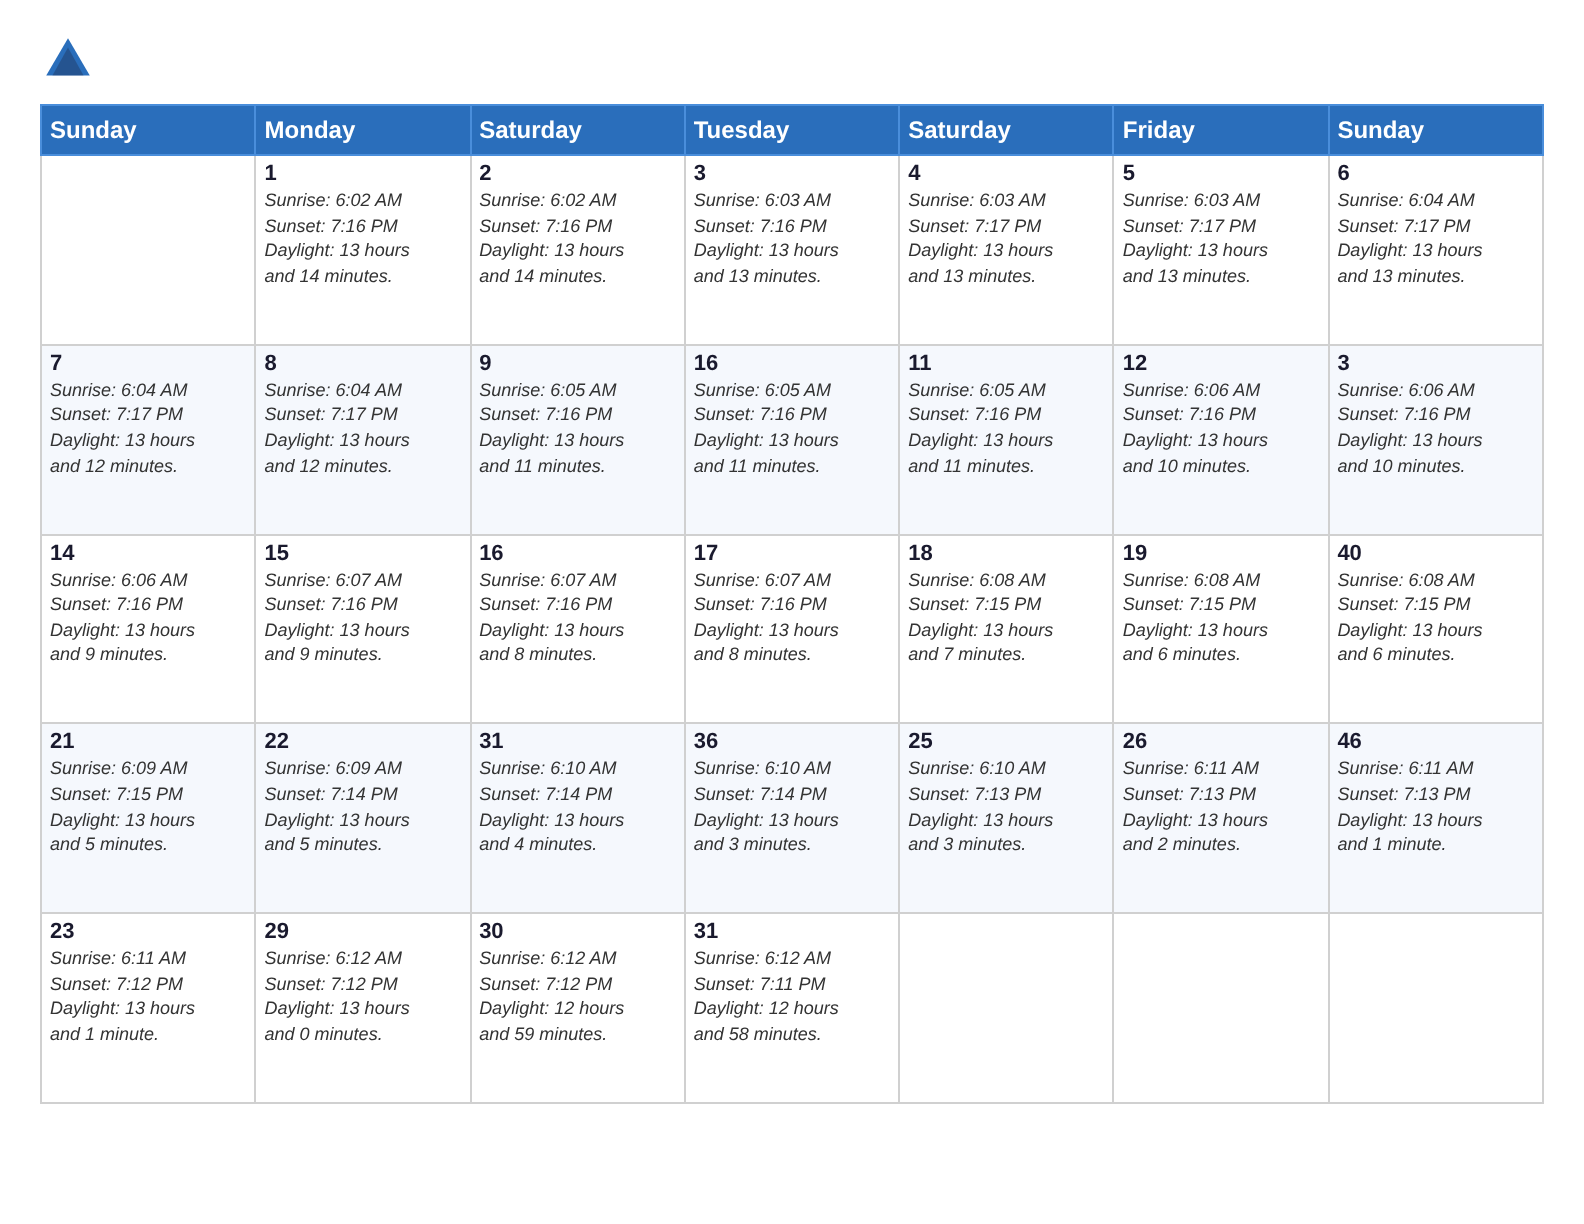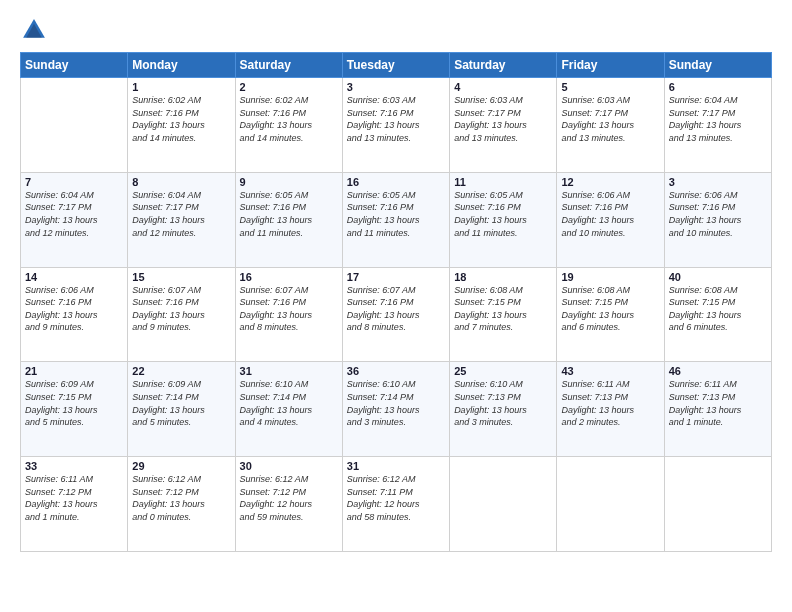--- a/index.html
+++ b/index.html
@@ -315,37 +315,37 @@
 and 3 minutes.</div>
           </td>
           <td>
             <span class="day-number">25</span>
             <div class="day-info" style="white-space: pre-line;">Sunrise: 6:10 AM
 Sunset: 7:13 PM
 Daylight: 13 hours
 and 3 minutes.</div>
           </td>
           <td>
-            <span class="day-number">43</span>
+            <span class="day-number">26</span>
             <div class="day-info" style="white-space: pre-line;">Sunrise: 6:11 AM
 Sunset: 7:13 PM
 Daylight: 13 hours
 and 2 minutes.</div>
           </td>
           <td>
             <span class="day-number">46</span>
             <div class="day-info" style="white-space: pre-line;">Sunrise: 6:11 AM
 Sunset: 7:13 PM
 Daylight: 13 hours
 and 1 minute.</div>
           </td>
         </tr>
         <tr>
           <td>
-            <span class="day-number">33</span>
+            <span class="day-number">23</span>
             <div class="day-info" style="white-space: pre-line;">Sunrise: 6:11 AM
 Sunset: 7:12 PM
 Daylight: 13 hours
 and 1 minute.</div>
           </td>
           <td>
             <span class="day-number">29</span>
             <div class="day-info" style="white-space: pre-line;">Sunrise: 6:12 AM
 Sunset: 7:12 PM
 Daylight: 13 hours

